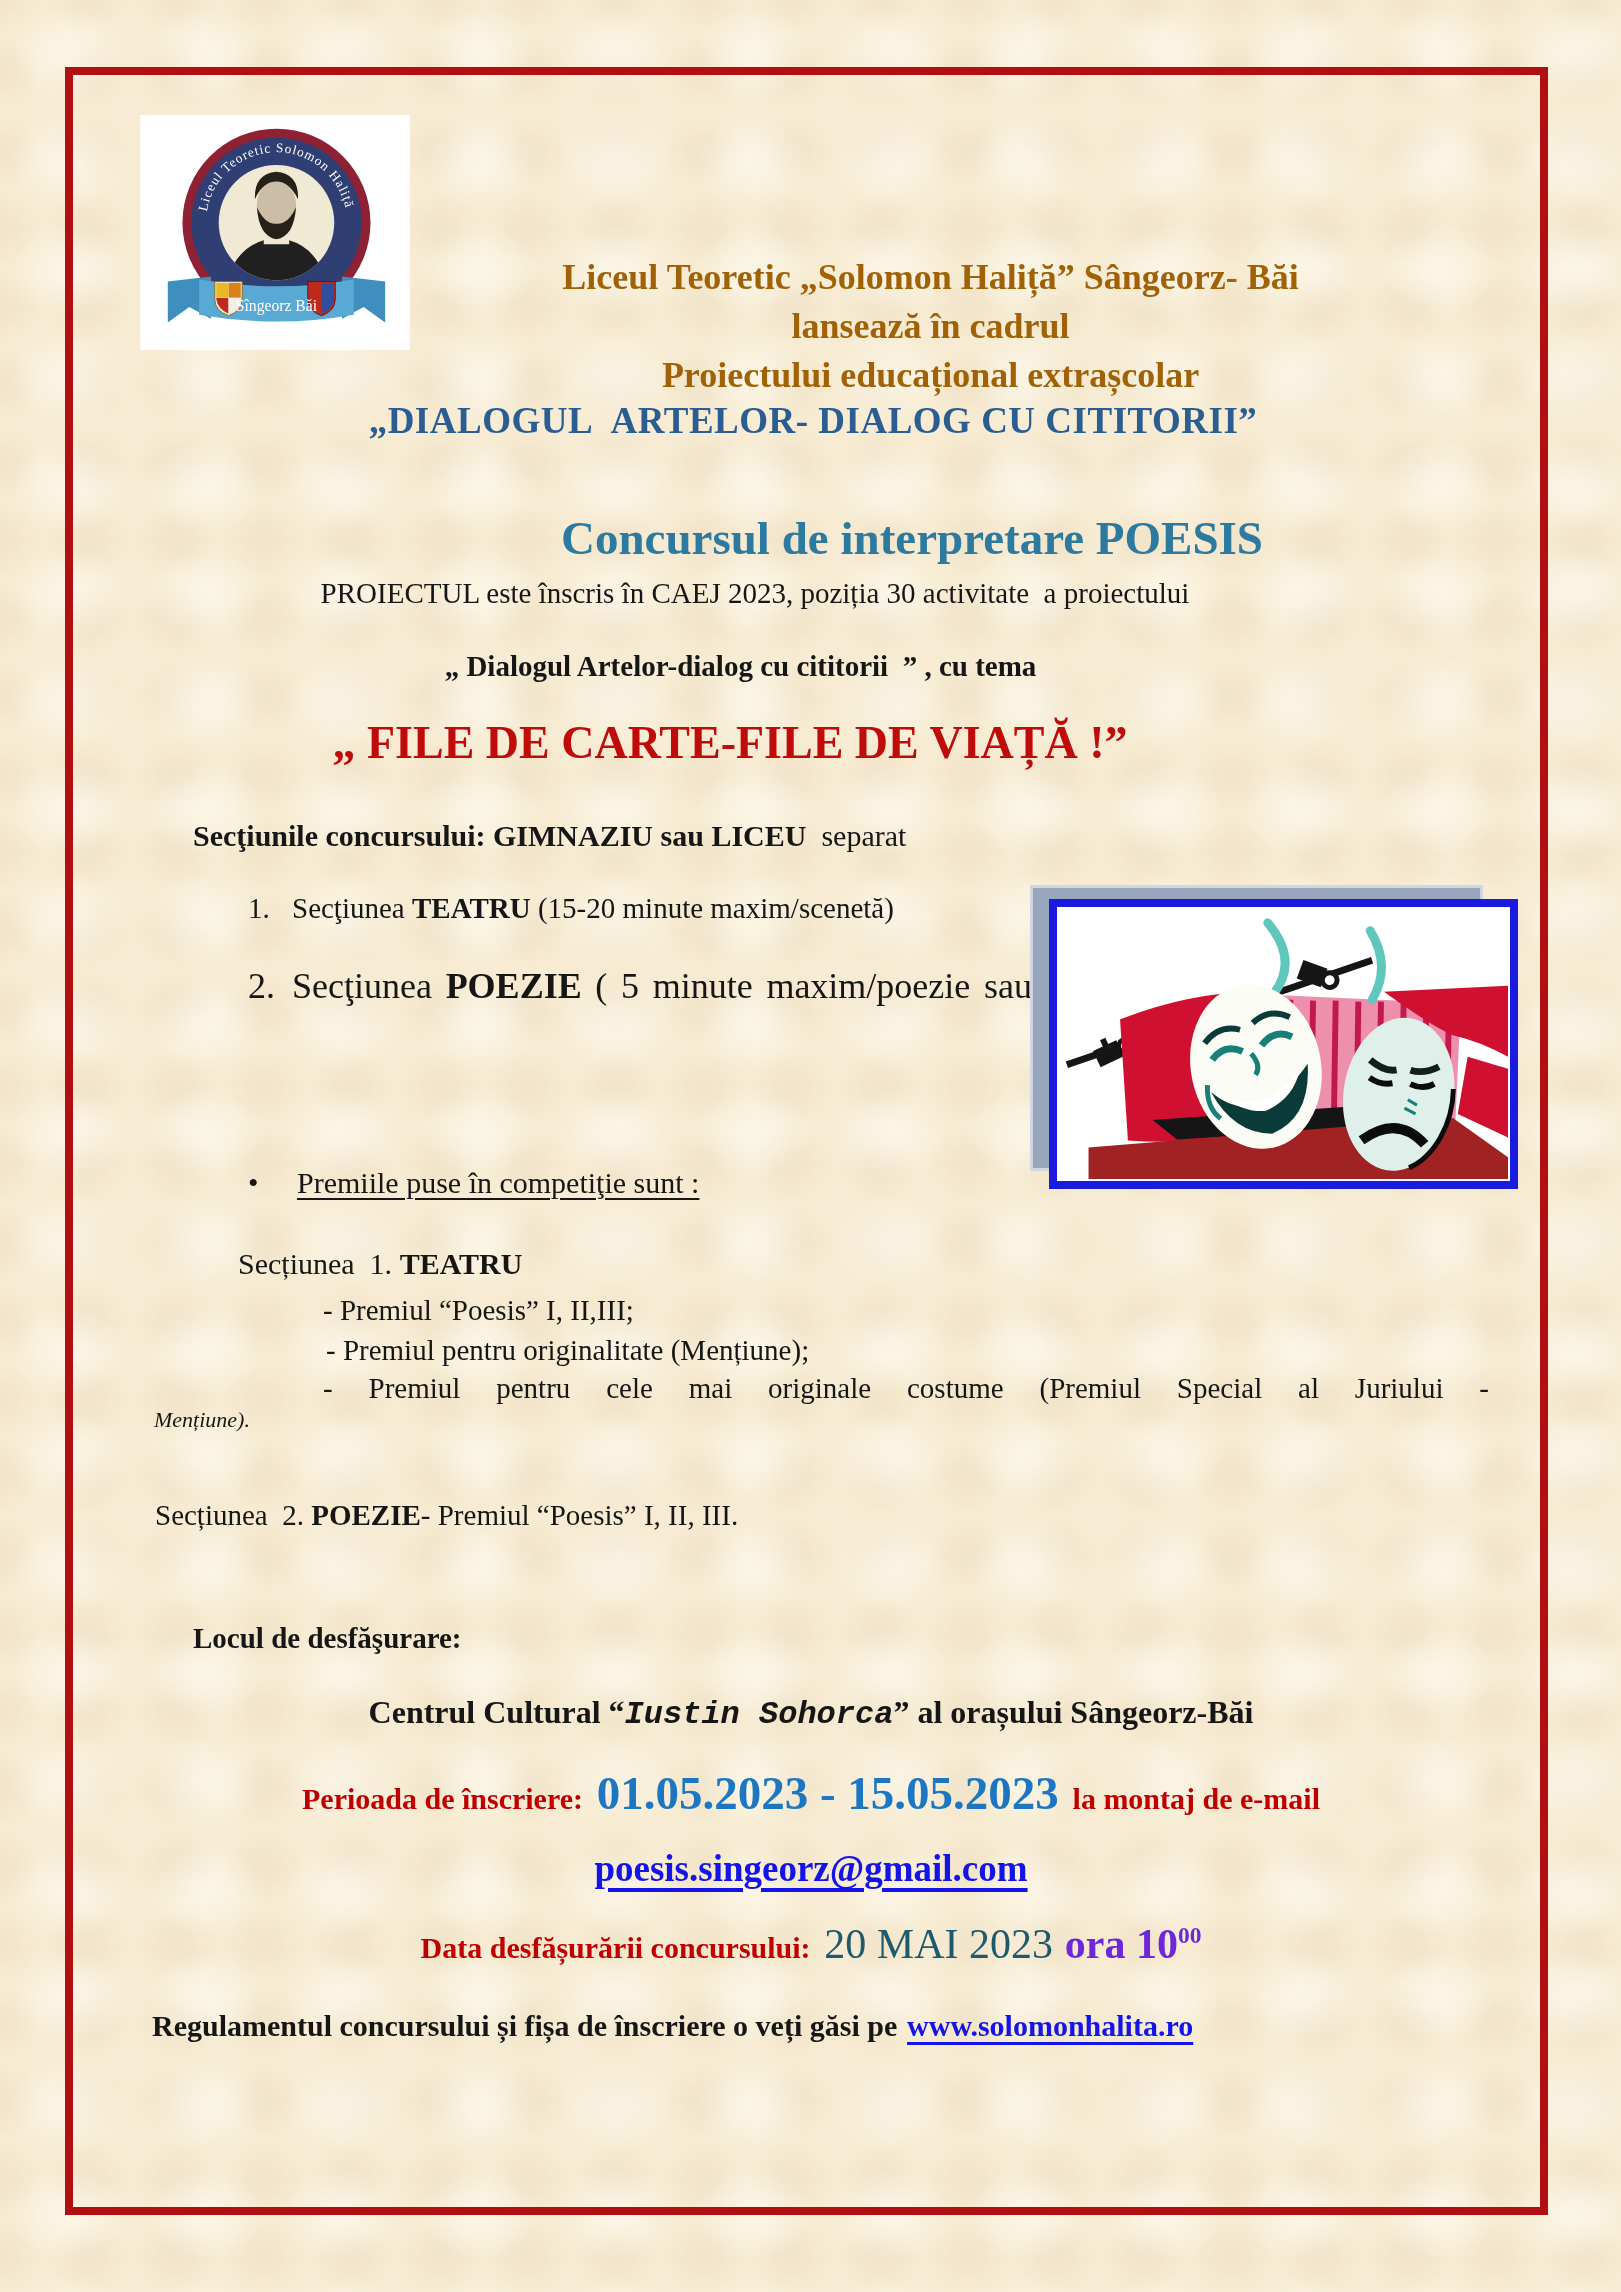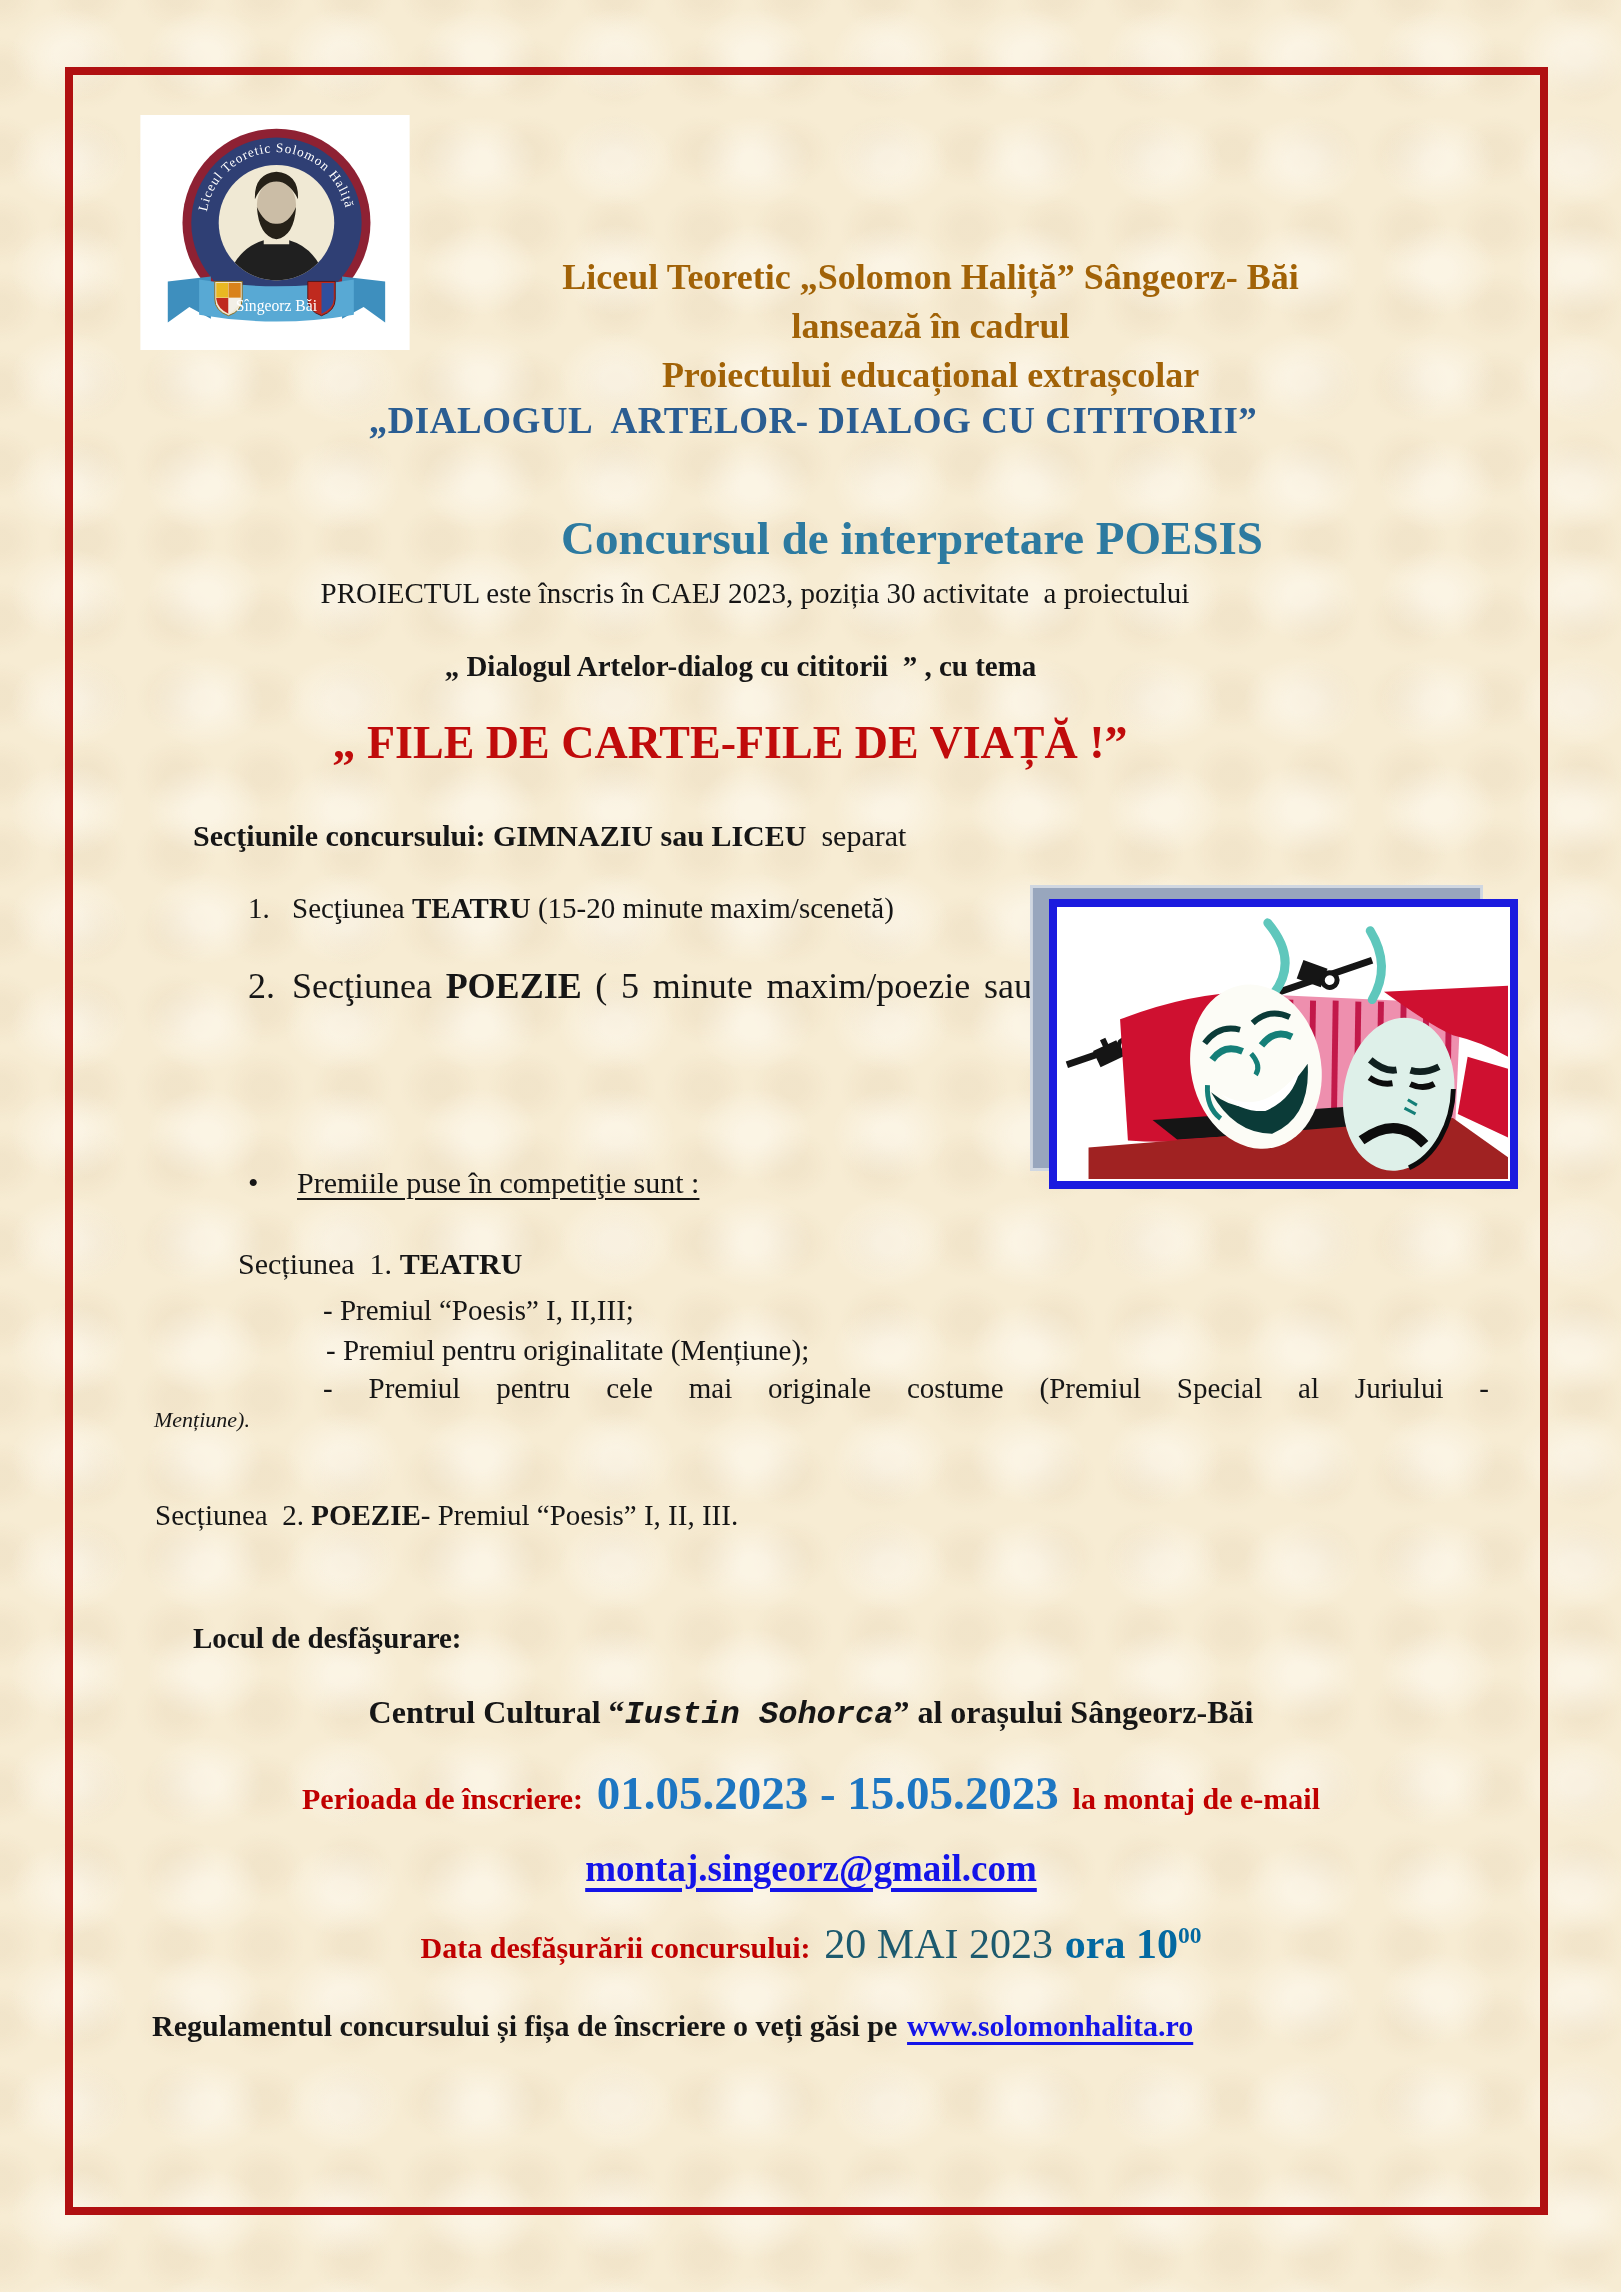--- a/index.html
+++ b/index.html
@@ -45,21 +45,21 @@
   .d3w{left:154px;top:1407px;font-size:22px;font-style:italic;}
   .sec2{left:155px;top:1499px;font-size:29px;}
   .venue-label{left:193px;top:1622px;font-size:29px;font-weight:bold;}
   .venue-name{left:65px;top:1694px;width:1492px;font-size:32px;font-weight:bold;}
   .period-line{left:65px;top:1770px;width:1492px;line-height:1;}
   .red-label{font-size:30px;font-weight:bold;color:#c00000;}
   .dates{font-size:47px;font-weight:bold;color:#1d76c2;margin:0 13.7px;}
   .email{left:65px;top:1847px;width:1492px;display:block;font-size:37px;font-weight:bold;color:#1414e8;text-decoration:underline;text-decoration-thickness:3.9px;text-underline-offset:6.9px;cursor:pointer;}
   .event-line{left:65px;top:1923px;width:1492px;line-height:1;}
   .event-date{font-size:42px;font-weight:normal;color:#1d5a6e;margin:0 11.8px 0 13.7px;}
-  .event-time{font-size:42px;font-weight:bold;color:#0369a1;}
+  .event-time{font-size:42px;font-weight:bold;color:#6d28d9;}
   .event-time sup{font-size:23.5px;}
   .footer-line{left:152px;top:2009px;width:1333px;font-size:30px;font-weight:bold;}
   .site{color:#1414e8;text-decoration:underline;text-decoration-thickness:2.9px;text-underline-offset:5.9px;margin-left:9.8px;cursor:pointer;font-weight:bold;}
 </style>
 </head>
 <body>
 
 <div class="abs page-border"></div>
 
 <svg class="abs logo" viewBox="0 0 275 240">
@@ -199,18 +199,18 @@
 <div class="abs d2">- Premiul pentru originalitate (Mențiune);</div>
 <div class="abs d3 jl">- Premiul pentru cele mai originale costume (Premiul Special al Juriului -</div>
 <div class="abs d3w">Mențiune).</div>
 <div class="abs sec2"><span>Secțiunea&nbsp; 2. </span><span class="b">POEZIE</span><span>- Premiul “Poesis” I, II, III.</span></div>
 
 <div class="abs venue-label">Locul de desfăşurare:</div>
 <div class="abs venue-name ctr"><span>Centrul Cultural “</span><span class="i">Iustin Sohorca</span><span>” al orașului Sângeorz-Băi</span></div>
 
 <div class="abs period-line ctr"><span class="red-label">Perioada de înscriere:</span><span class="dates">01.05.2023 - 15.05.2023</span><span class="red-label">la montaj de e-mail</span></div>
 
-<a class="abs email ctr" href="#">montaj.singeorz@gmail.com</a>
+<a class="abs email ctr" href="#">poesis.singeorz@gmail.com</a>
 
 <div class="abs event-line ctr"><span class="red-label">Data desfășurării concursului:</span><span class="event-date">20 MAI 2023</span><span class="event-time"><span>ora 10</span><sup>00</sup></span></div>
 
 <div class="abs footer-line"><span>Regulamentul concursului și fișa de înscriere o veți găsi pe</span><a class="site" href="#">www.solomonhalita.ro</a></div>
 
 
 </body></html>

